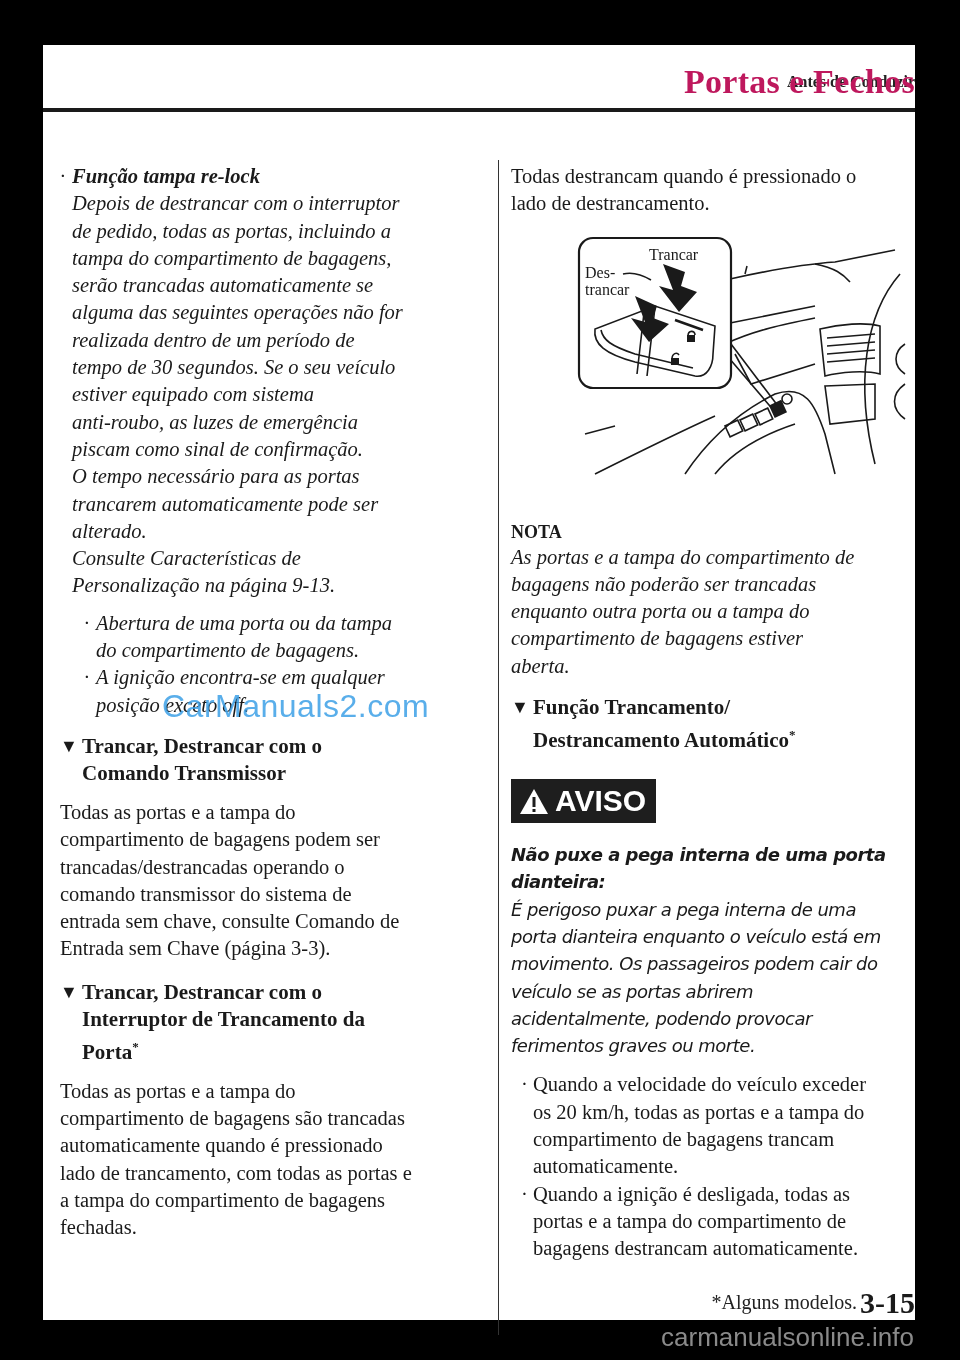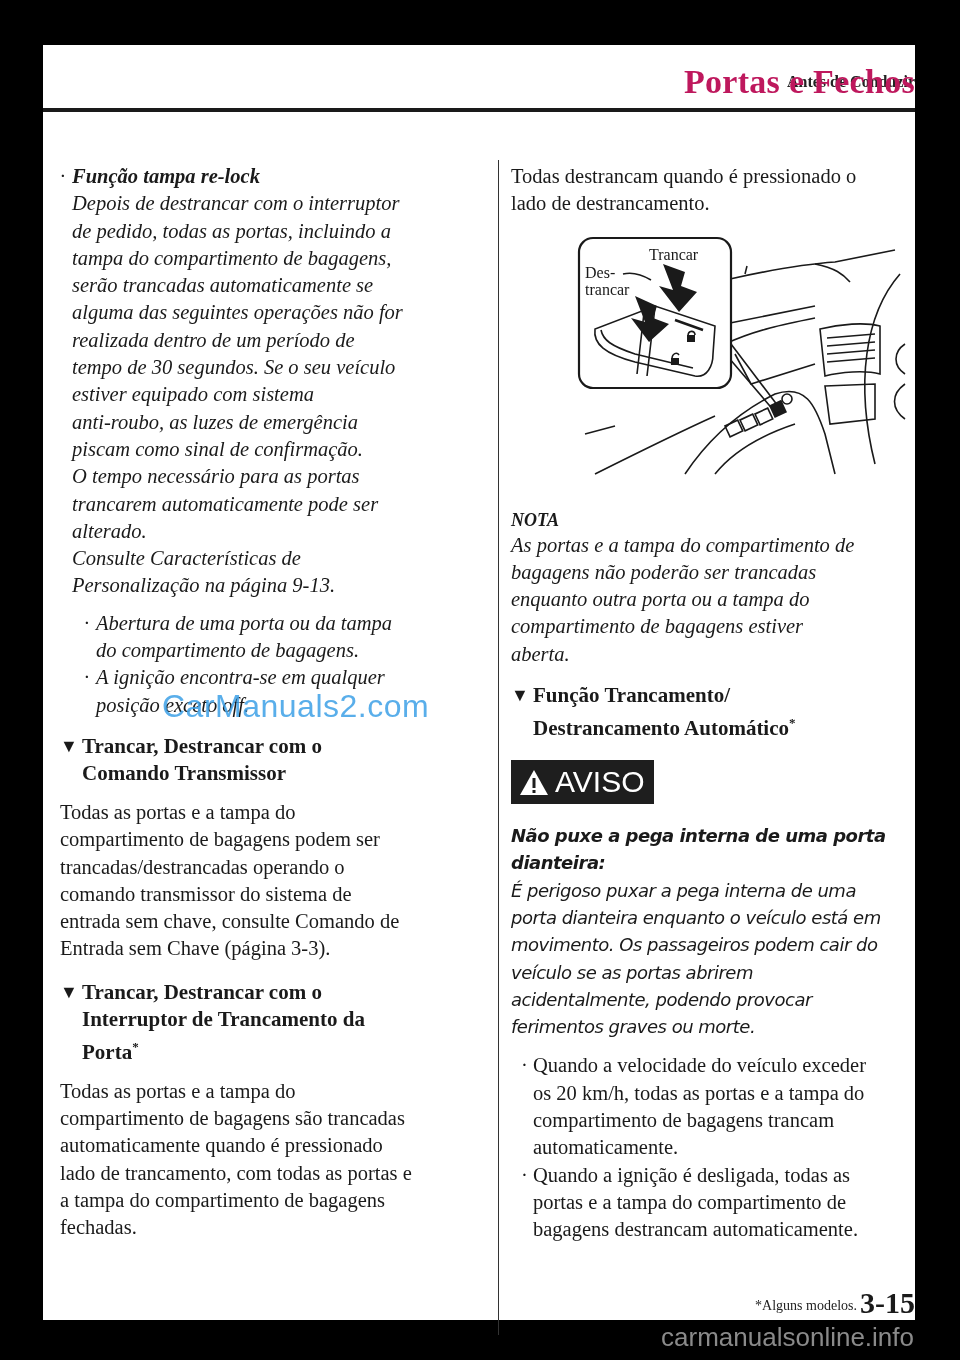--- a/index.html
+++ b/index.html
@@ -17,28 +17,28 @@
   .bullet-row { display: flex; }
   .bdot { width: 12px; flex: none; }
   .indent { padding-left: 12px; }
   .sub { padding-left: 24px; }
   .sub .bullet-row .bdot { width: 12px; }
   .bi { font-weight: bold; font-style: italic; }
   .heading { display: flex; font-weight: bold; font-size: 21px; line-height: 27px; margin-top: 10px; }
   .tri { width: 22px; flex: none; font-size: 18px; }
   .body { font-size: 20.5px; line-height: 27.3px; margin-top: 12px; }
   .figure { position: relative; width: 340px; height: 250px; margin: 16px 0 0 64px; }
-  .nota-h { font-weight: bold; font-style: italic; font-size: 18px; margin-top: 24px; line-height: 24px; }
-  .aviso { display: inline-flex; align-items: center; background: #1e1e1e; color: #fff; height: 44px; padding: 0 10px 0 8px; margin-top: 18px;
-           font-family: "Liberation Sans", "DejaVu Sans", sans-serif; font-weight: normal; font-size: 30px; }
+  .nota-h { font-weight: bold; font-size: 18px; margin-top: 36px; line-height: 24px; }
+  .aviso { display: inline-flex; align-items: center; background: #1e1e1e; color: #fff; height: 44px; padding: 0 10px 0 8px; margin-top: 25px;
+           font-family: "Liberation Sans", "DejaVu Sans", sans-serif; font-weight: bold; font-size: 30px; }
   .aviso svg { margin-right: 6px; }
   .warn { font-family: "DejaVu Sans", "Liberation Sans", sans-serif; font-style: italic; font-size: 18px; line-height: 27.3px; margin-top: 18px; letter-spacing: -0.5px; }
   .warn b { font-weight: bold; margin-top: 44px; }
   .rbul { font-size: 20.5px; line-height: 27.3px; padding-left: 10px; margin-top: 12px; }
-  .footer-note { position: absolute; right: 58px; bottom: 6px; font-size: 14px; color: #222; }
+  .footer-note { position: absolute; right: 58px; bottom: 6px; font-size: 20px; color: #222; }
   .footer-page { position: absolute; right: 0; bottom: 0; font-size: 30px; font-weight: bold; color: #1a1a1a; }
   .wm1 { position: absolute; left: 162px; top: 688px; font-family: "Liberation Sans", "DejaVu Sans", sans-serif; font-size: 32px;
          color: rgba(60,160,230,0.85); letter-spacing: 0.5px; }
   .wm2 { position: absolute; right: 46px; top: 1322px; font-family: "Liberation Sans", "DejaVu Sans", sans-serif; font-size: 26px; color: #8a8a8a; }
 </style>
 </head>
 <body>
 
 <div class="page">
   <div class="hdr-section">Antes de Conduzir</div>

